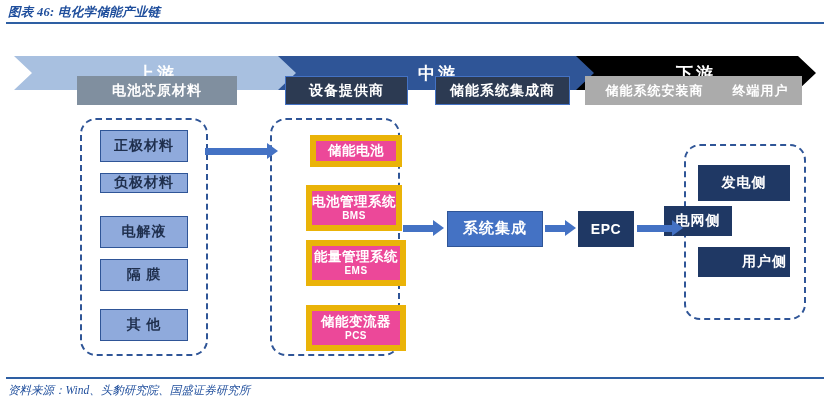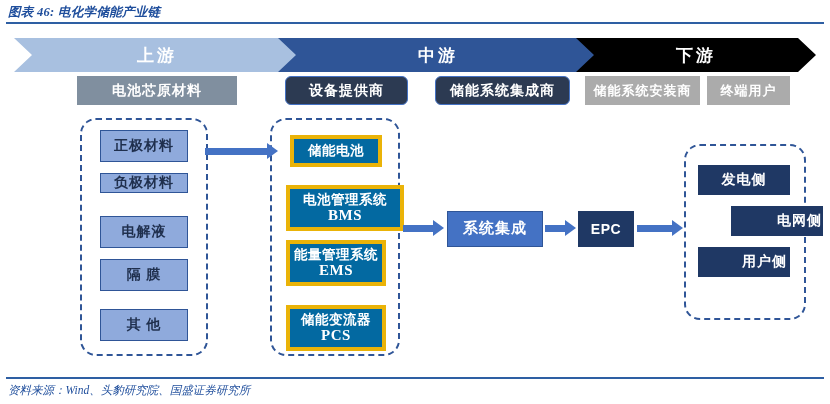--- a/index.html
+++ b/index.html
@@ -49,21 +49,21 @@
     top: 383px;
     font-size: 11.5px;
     font-style: italic;
     color: #1F4E9C;
     white-space: nowrap;
   }
 
   
   .chevron {
     position: absolute;
-    top: 38px;
+    top: 56px;
     height: 34px;
     display: flex;
     align-items: center;
     justify-content: center;
     color: #ffffff;
     font-size: 17px;
     font-weight: bold;
     letter-spacing: 3px;
   }
   .chev-up {
@@ -92,22 +92,22 @@
     height: 29px;
     display: flex;
     align-items: center;
     justify-content: center;
     color: #ffffff;
     font-size: 14px;
     font-weight: bold;
     letter-spacing: 1px;
   }
   .role-gray   { background: #808F9F; }
-  .role-gray2  { background: #ABABAB; }
-  .role-navy   { background: #2C3A52; border-radius: 6px; }
+  .role-gray2  { background: #ABABAB; padding-left: 12px; }
+  .role-navy   { background: #2C3A52; }
 
   .role-raw    { left: 77px;  width: 160px; }
   .role-equip  { left: 285px; width: 123px; border: 1px solid #4472C4; box-sizing: border-box; }
   .role-integ  { left: 435px; width: 135px; border: 1px solid #4472C4; box-sizing: border-box; }
   .role-instal { left: 585px; width: 115px; font-size: 13px; }
   .role-enduse { left: 707px; width: 83px;  font-size: 13px; }
 
   
   .dash-group {
     position: absolute;
@@ -132,55 +132,56 @@
     line-height: 1.15;
   }
   .item-light {
     background: #8FAADC;
     border: 1px solid #2F5597;
     color: #1F2F4D;
     font-size: 14px;
     letter-spacing: 1px;
   }
   .item-mid {
-    background: #0369a1;
-    border: 4px solid #eab308;
+    background: #ec4899;
+    border: 6px solid #eab308;
     color: #ffffff;
     font-size: 13.5px;
     letter-spacing: 0.5px;
+    margin-left: 20px;
   }
   .item-navy {
     background: #1F3864;
     border: 1px solid #1F3864;
     color: #ffffff;
     font-size: 14px;
     letter-spacing: 1px;
   }
   .item .sub {
-    font-family: Liberation Serif, serif;
-    font-size: 15px;
+    font-family: Liberation Sans, sans-serif;
+    font-size: 10px;
     letter-spacing: 0.5px;
   }
 
   
   .u1 { left: 100px; top: 130px; width: 88px; height: 32px; }
   .u2 { left: 100px; top: 173px; width: 88px; height: 20px; }
   .u3 { left: 100px; top: 216px; width: 88px; height: 32px; }
   .u4 { left: 100px; top: 259px; width: 88px; height: 32px; }
   .u5 { left: 100px; top: 309px; width: 88px; height: 32px; }
 
   
   .m1 { left: 290px; top: 135px; width: 92px; height: 32px; }
-  .m2 { left: 286px; top: 185px; width: 118px; height: 46px; }
+  .m2 { left: 286px; top: 185px; width: 96px; height: 46px; }
   .m3 { left: 286px; top: 240px; width: 100px; height: 46px; text-align: right; }
   .m4 { left: 286px; top: 305px; width: 100px; height: 46px; }
 
   
-  .d1 { left: 698px; top: 165px; width: 92px; height: 30px; }
-  .d2 { left: 731px; top: 206px; width: 92px; height: 30px; align-items: flex-end; }
+  .d1 { left: 698px; top: 165px; width: 92px; height: 36px; }
+  .d2 { left: 664px; top: 206px; width: 68px; height: 30px; }
   .d3 { left: 698px; top: 247px; width: 92px; height: 30px; padding-left: 41px; }
 
   
   .c-sysint {
     left: 447px; top: 211px; width: 96px; height: 36px;
     background: #4472C4; border: 1px solid #2F5597; color: #ffffff;
     font-size: 15px; letter-spacing: 1px;
   }
   .c-epc {
     left: 578px; top: 211px; width: 56px; height: 36px;

